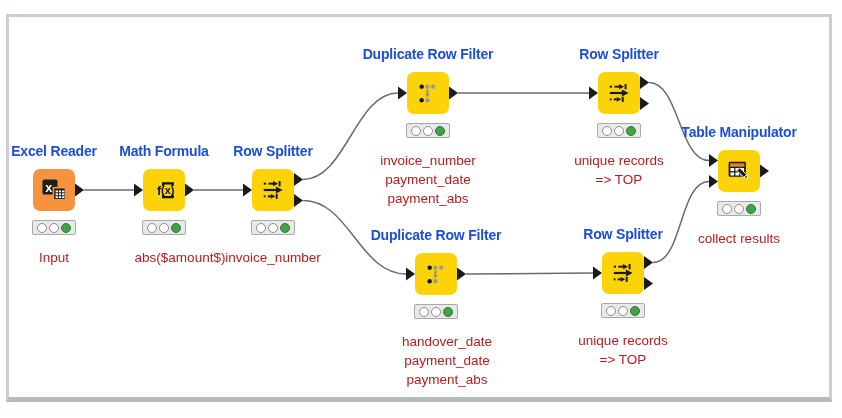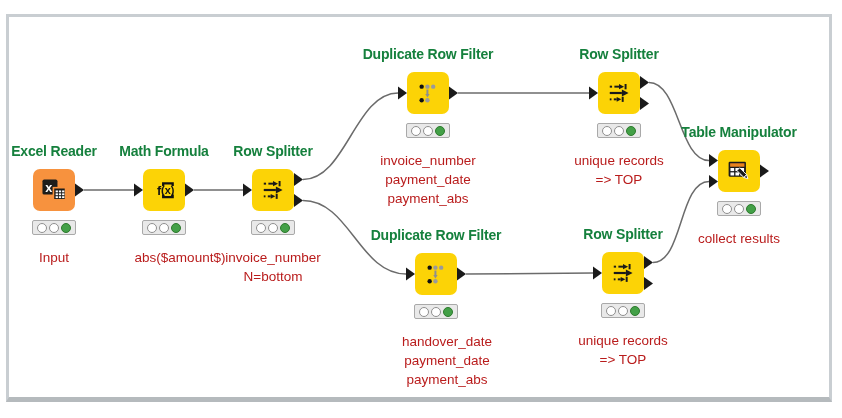--- a/index.html
+++ b/index.html
@@ -5,21 +5,21 @@
   html,body{margin:0;padding:0;background:#ffffff;}
   body{width:842px;height:418px;overflow:hidden;font-family:"Liberation Sans",sans-serif;}
   #canvas{position:relative;width:842px;height:418px;background:#ffffff;}
   .frame{position:absolute;left:6px;top:14px;width:826px;height:388px;box-sizing:border-box;
          border:3px solid #c9ced2;border-bottom:5px solid #b5babd;background:#ffffff;z-index:1;}
   #wires{position:absolute;left:0;top:0;z-index:2;}
   .node-box{position:absolute;width:42px;height:42px;border-radius:7px;display:flex;
             align-items:center;justify-content:center;z-index:3;}
   .node-box svg{display:block;}
   .node-title{position:absolute;width:240px;text-align:center;font-size:14px;font-weight:bold;
-              color:#15803d;letter-spacing:-0.2px;z-index:3;white-space:nowrap;}
+              color:#1d4ed8;letter-spacing:-0.2px;z-index:3;white-space:nowrap;}
   .node-label{position:absolute;width:240px;text-align:center;font-size:13.5px;color:#b91c1c;
               line-height:19px;z-index:3;}
   .traffic-light{position:absolute;width:44px;height:15px;background:#e9e9e9;border:1px solid #a9a9a9;
                  border-radius:2px;display:flex;align-items:center;justify-content:center;gap:2px;
                  box-sizing:border-box;z-index:3;}
   .dot{width:10px;height:10px;border-radius:50%;background:#ffffff;border:1px solid #8f8f8f;box-sizing:border-box;}
   .dot.green{background:#43a047;border-color:#2d7a2d;}
 </style>
 </head>
 <body>
@@ -116,21 +116,20 @@
         <polygon points="11,16.4 15,18.5 11,20.6" fill="#1a1a1a"></polygon>
       </svg>
     </div>
     <div class="traffic-light" style="left: 251px; top: 220px;">
       <span class="dot"></span>
       <span class="dot"></span>
       <span class="dot green"></span>
     </div>
     <div class="node-label" style="left: 153px; top: 248px;">
       <div>invoice_number</div>
-      <div>N=bottom</div>
     </div>
     <div class="node-title" style="left: 308px; top: 46px;">Duplicate Row Filter</div>
     <div class="node-box" style="left: 407px; top: 72px; background: rgb(252, 211, 6);">
       <svg width="30" height="30" viewBox="0 0 26 26">
         <circle cx="7.5" cy="7.5" r="1.9" fill="#111111"></circle>
         <circle cx="12.5" cy="7.5" r="1.9" fill="#9a9a9a"></circle>
         <circle cx="17.5" cy="7.5" r="1.9" fill="#9a9a9a"></circle>
         <path d="M12.5 10 V14.3" stroke="#8f8f8f" stroke-width="1.7" fill="none"></path>
         <polygon points="10.6,13.9 14.4,13.9 12.5,16.9" fill="#8f8f8f"></polygon>
         <circle cx="7.5" cy="19.3" r="1.9" fill="#111111"></circle>

